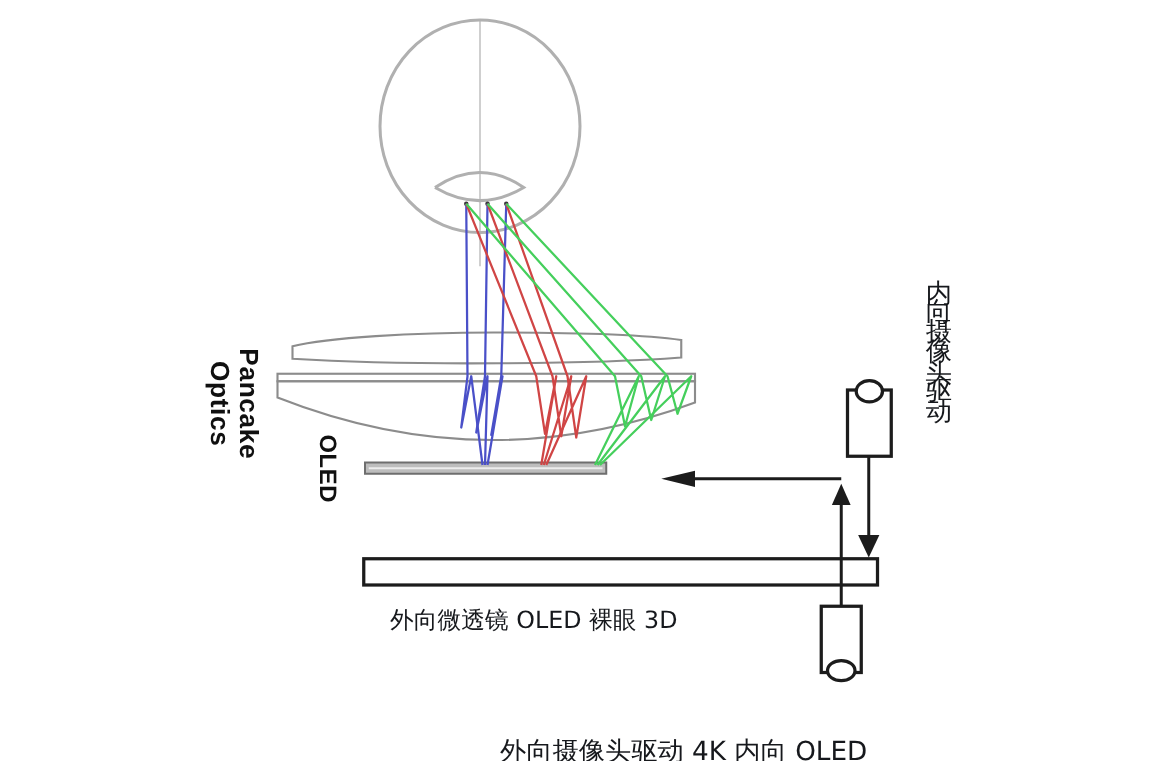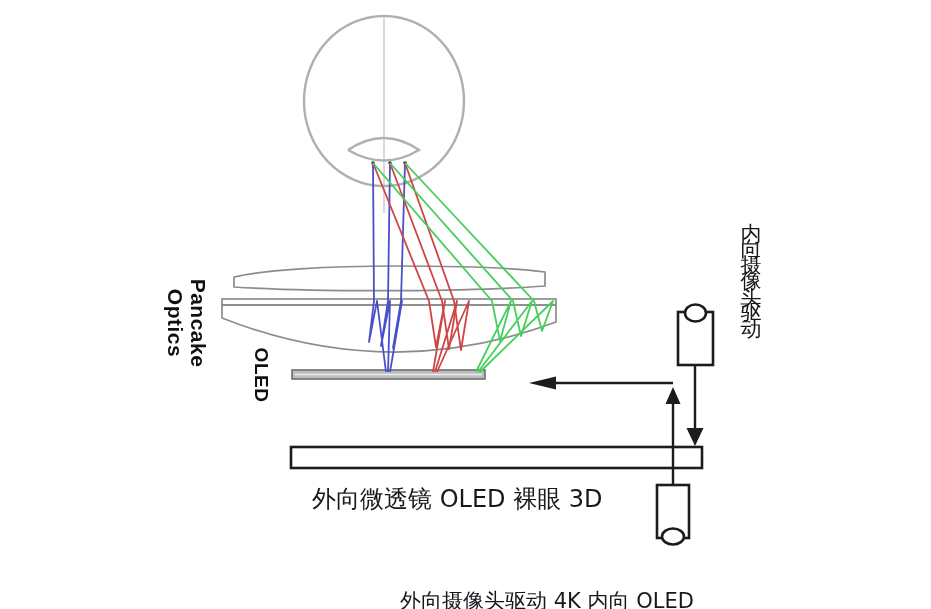--- a/index.html
+++ b/index.html
@@ -30,21 +30,21 @@
     text-align:center;font-weight:bold;font-size:21px;line-height:23px;
     color:#101010;letter-spacing:.5px;white-space:nowrap;
   }
   .oled-label{
     left:221px;top:363px;width:80px;height:24px;
     transform:rotate(90deg);
     text-align:center;font-weight:bold;font-size:19px;line-height:24px;
     color:#101010;letter-spacing:.5px;white-space:nowrap;
   }
   .cjk{font-family:"DejaVu Sans",sans-serif;}
-  .naked-eye-label{left:312px;top:483px;font-size:24px;white-space:nowrap;}
+  .naked-eye-label{left:312px;top:483px;font-size:19px;white-space:nowrap;}
   .outward-camera-label{left:400px;top:563px;font-size:21px;white-space:nowrap;margin-top:24px;}
   .inward-camera-label{
     left:737px;top:206px;height:270px;
     writing-mode:vertical-rl;text-orientation:upright;
     font-size:21px;letter-spacing:16px;white-space:nowrap;
   }
 </style>
 </head>
 <body>
 

